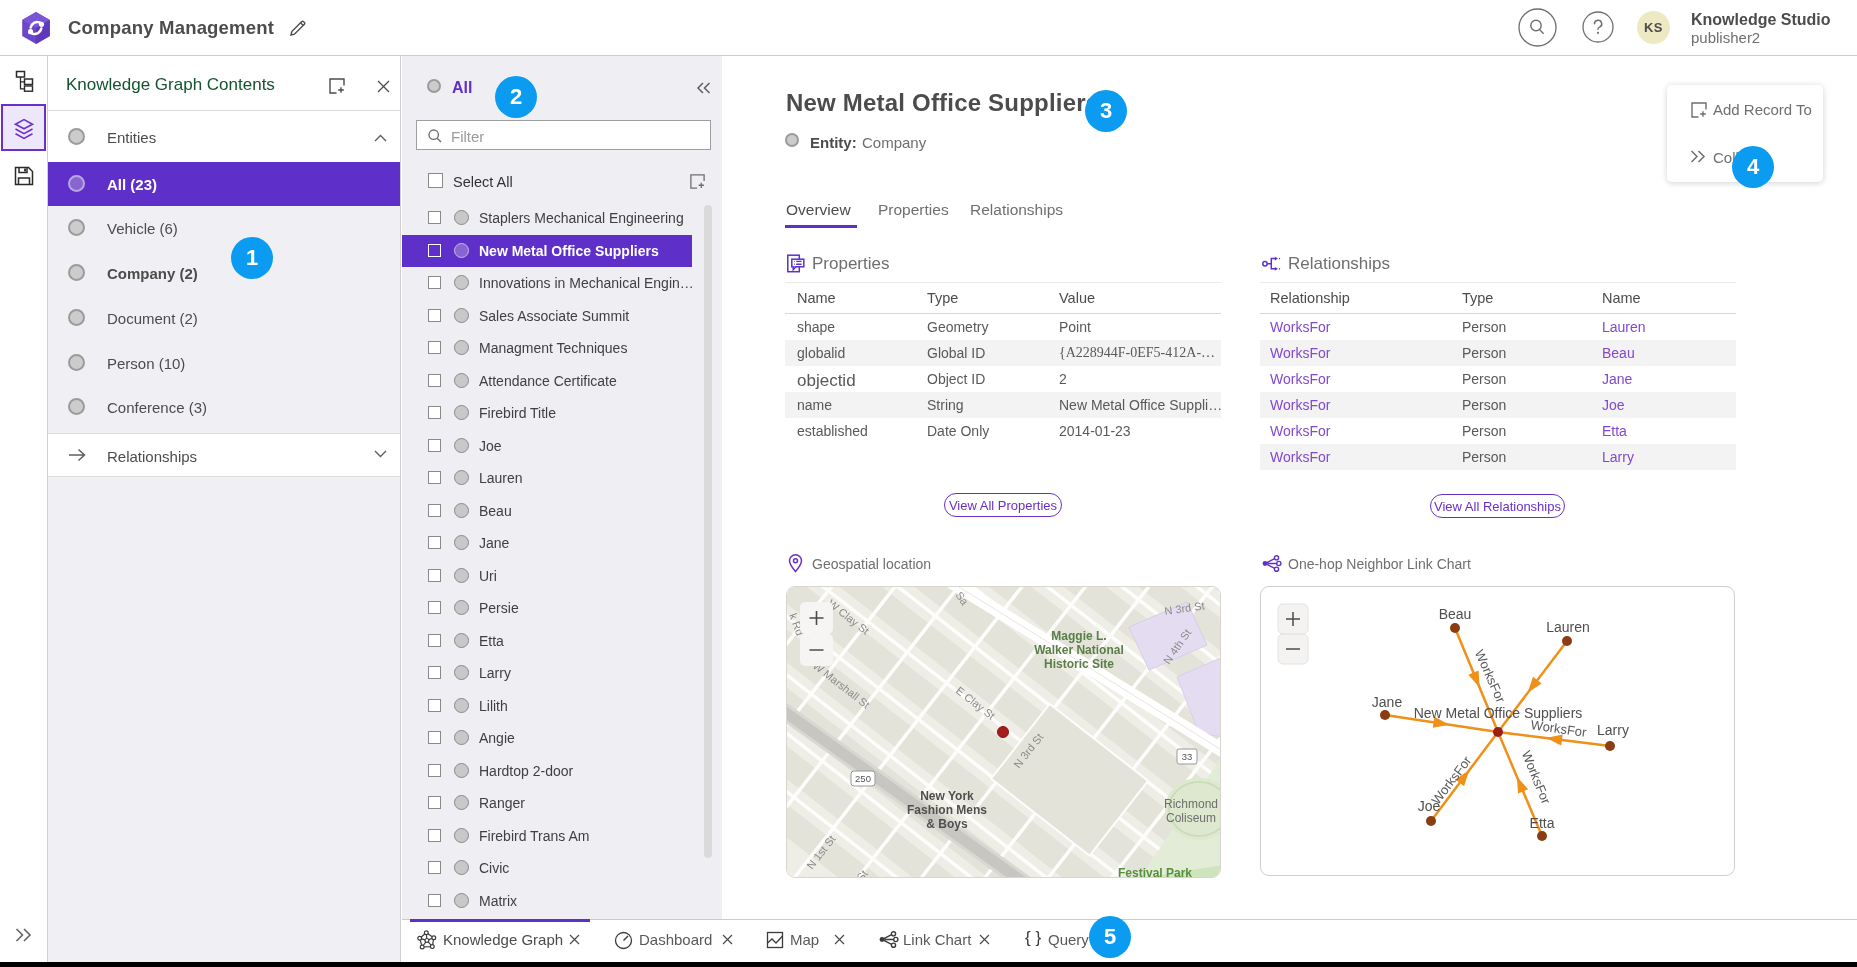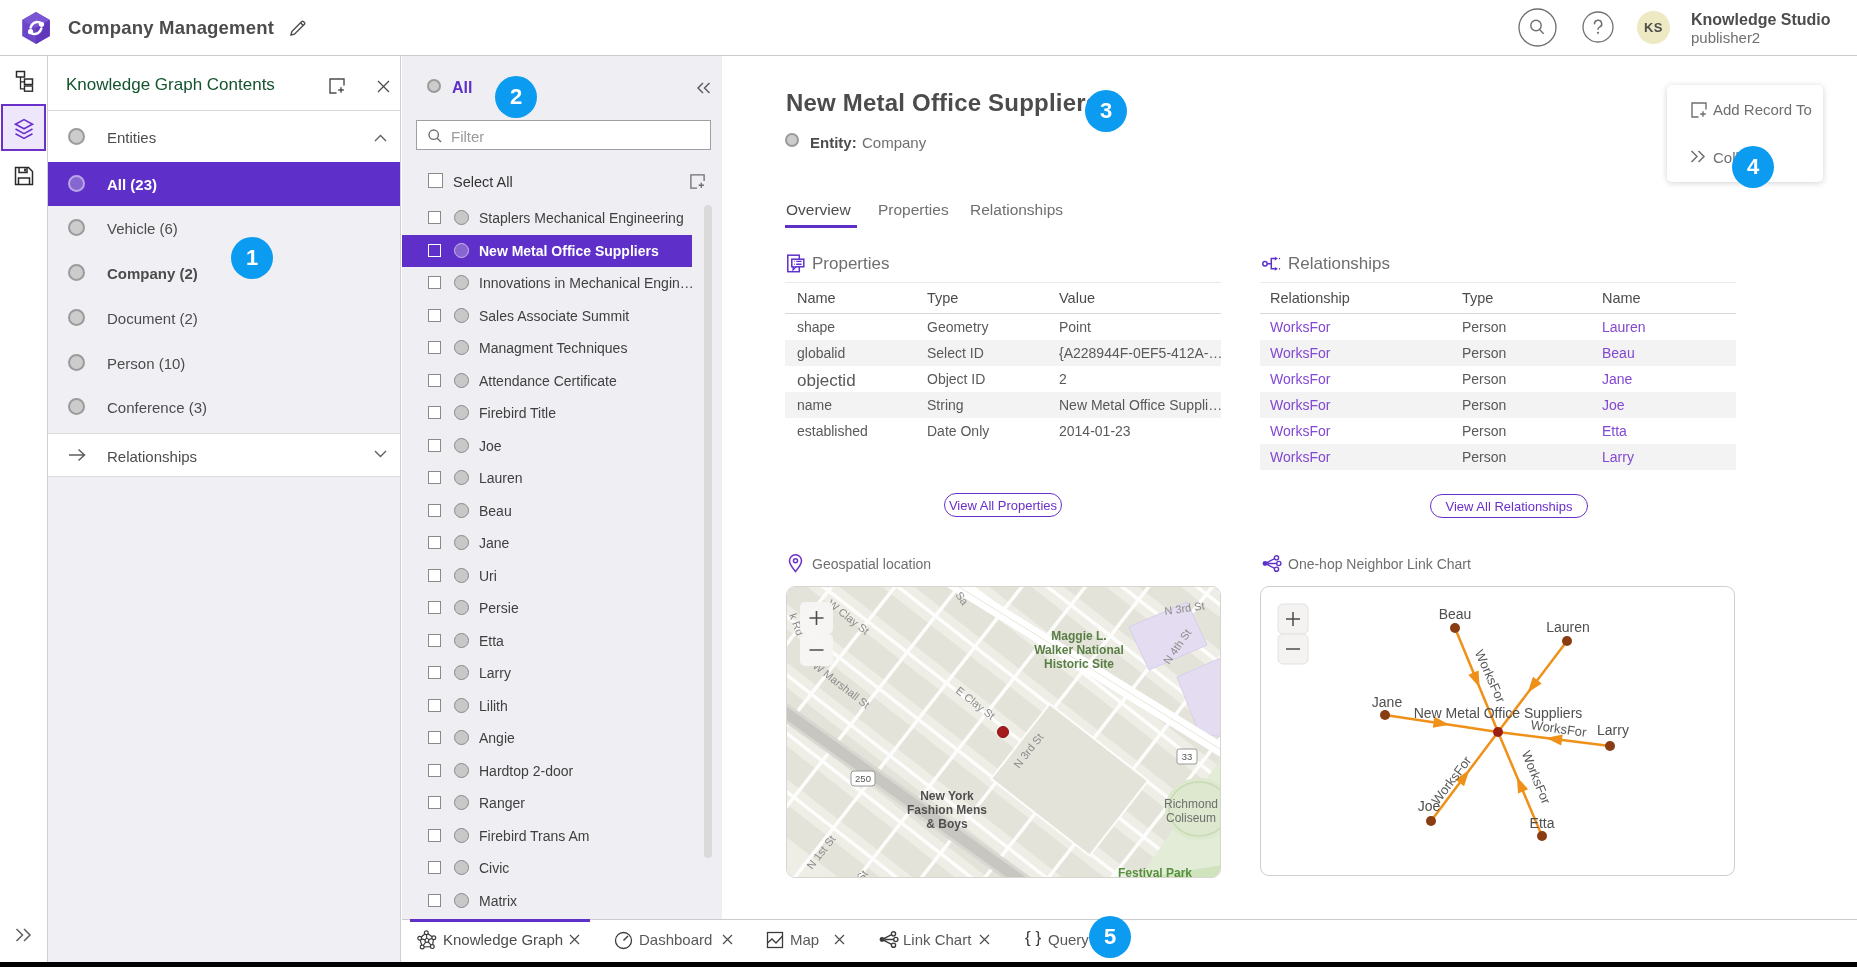--- a/index.html
+++ b/index.html
@@ -302,22 +302,22 @@
   <div style="position:absolute;left:336px;top:234px;font-size:14.5px;color:#4c4c4c;">Value</div>
   <div style="position:absolute;left:62px;top:257px;width:436px;height:1px;background:#d7d7d7;"></div>
   <div id="ptable">
       <div style="position:absolute;left:62px;top:258px;width:436px;height:26px;">
         <span style="position:absolute;left:12px;top:5px;font-size:14px;color:#595959;">shape</span>
         <span style="position:absolute;left:142px;top:5px;font-size:14px;color:#595959;">Geometry</span>
         <span style="position:absolute;left:274px;top:5px;font-size:14px;color:#595959;white-space:nowrap;">Point</span>
       </div>
       <div style="position:absolute;left:62px;top:284px;width:436px;height:26px;background:#f3f3f3;">
         <span style="position:absolute;left:12px;top:5px;font-size:14px;color:#595959;">globalid</span>
-        <span style="position:absolute;left:142px;top:5px;font-size:14px;color:#595959;">Select ID</span>
-        <span style="position:absolute;left:274px;top:5px;font-size:14px;color:#595959;white-space:nowrap;">{A228944F-0EF5-412A-…</span>
+        <span style="position:absolute;left:142px;top:5px;font-size:14px;color:#595959;">Global ID</span>
+        <span style="position:absolute;left:274px;top:5px;font-size:14px;color:#595959;white-space:nowrap;font-family:Liberation Serif, serif;">{A228944F-0EF5-412A-…</span>
       </div>
       <div style="position:absolute;left:62px;top:310px;width:436px;height:26px;">
         <span style="position:absolute;left:12px;top:5px;font-size:17px;color:#595959;">objectid</span>
         <span style="position:absolute;left:142px;top:5px;font-size:14px;color:#595959;">Object ID</span>
         <span style="position:absolute;left:274px;top:5px;font-size:14px;color:#595959;white-space:nowrap;">2</span>
       </div>
       <div style="position:absolute;left:62px;top:336px;width:436px;height:26px;background:#f3f3f3;">
         <span style="position:absolute;left:12px;top:5px;font-size:14px;color:#595959;">name</span>
         <span style="position:absolute;left:142px;top:5px;font-size:14px;color:#595959;">String</span>
         <span style="position:absolute;left:274px;top:5px;font-size:14px;color:#595959;white-space:nowrap;">New Metal Office Suppli…</span>
@@ -369,21 +369,21 @@
         <span style="position:absolute;left:342px;top:5px;font-size:14px;color:#8348d2;">Etta</span>
       </div>
       <div style="position:absolute;left:537px;top:388px;width:476px;height:26px;background:#f3f3f3;">
         <span style="position:absolute;left:10px;top:5px;font-size:14px;color:#8348d2;">WorksFor</span>
         <span style="position:absolute;left:202px;top:5px;font-size:14px;color:#595959;">Person</span>
         <span style="position:absolute;left:342px;top:5px;font-size:14px;color:#8348d2;">Larry</span>
       </div>
     </div>
 
   <div style="position:absolute;left:221px;top:437px;width:118px;height:24px;border:1px solid #6a30c9;border-radius:12px;color:#6a30c9;font-size:13px;text-align:center;line-height:23px;">View All Properties</div>
-  <div style="position:absolute;left:707px;top:438px;width:158px;height:24px;border:1px solid #6a30c9;border-radius:12px;color:#6a30c9;font-size:13px;text-align:center;line-height:23px;">View All Relationships</div>
+  <div style="position:absolute;left:707px;top:438px;width:135px;height:24px;border:1px solid #6a30c9;border-radius:12px;color:#6a30c9;font-size:13px;text-align:center;line-height:23px;">View All Relationships</div>
 
   <svg style="position:absolute;left:65px;top:498px;" width="15" height="19" viewBox="0 0 15 19" fill="none" stroke="#6a30c9" stroke-width="1.5">
     <path d="M7.5 17.5 C7.5 17.5 1.5 10.5 1.5 6.8 A6 6 0 0 1 13.5 6.8 C13.5 10.5 7.5 17.5 7.5 17.5 Z"></path>
     <circle cx="7.5" cy="6.8" r="2"></circle>
   </svg>
   <span style="position:absolute;left:89px;top:500px;font-size:14px;color:#6f6f6f;">Geospatial location</span>
   <div id="mapcard" style="position:absolute;left:63px;top:530px;width:435px;height:292px;border-radius:9px;overflow:hidden;border:1px solid #d7d5ce;">
   <svg width="435" height="292" viewBox="0 0 435 292" font-family="Liberation Sans, sans-serif">
     <rect width="435" height="292" fill="#eeede6"></rect>
     <g transform="rotate(38 217 146)">

